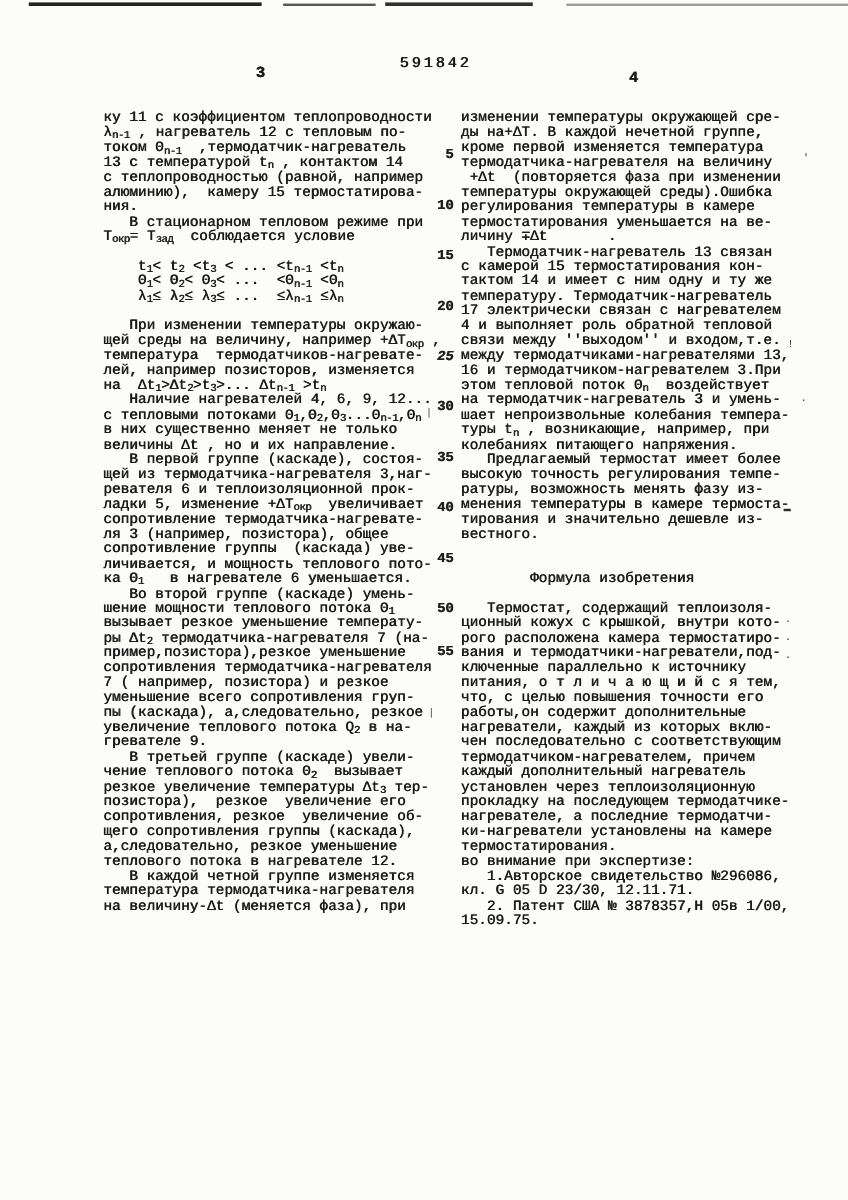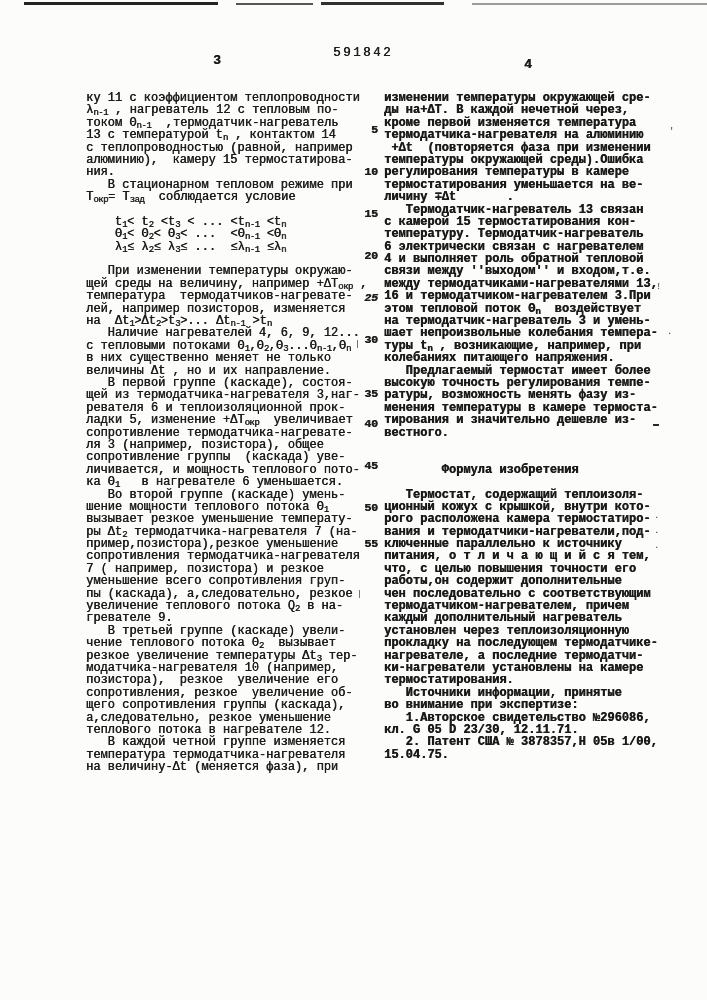--- a/index.html
+++ b/index.html
@@ -14,21 +14,21 @@
   .seg1{left:24px;top:2px;width:194px;height:3px;background:#232323;}
   .seg2{left:236px;top:3px;width:77px;height:2px;background:#565656;}
   .seg3{left:321px;top:2px;width:123px;height:3px;background:#303030;}
   .seg4{left:472px;top:3px;width:235px;height:2px;background:#9c9c9c;}
   .patent-number{position:absolute;top:47px;left:333px;letter-spacing:2.5px;font-size:12.5px;}
   .colnum{position:absolute;font-size:13px;font-weight:bold;}
   .colnum-left{top:55px;left:213px;}
   .colnum-right{top:59px;left:524px;}
   .col{position:absolute;top:92px;}
   .col-left{left:86px;width:292px;}
-  .col-right{left:384px;width:300px;font-weight:bold;}
+  .col-right{left:384px;width:300px;}
   .tline{white-space:pre;height:12.4px;}
   .tline sub{font-size:9px;vertical-align:-2px;letter-spacing:-0.5px;line-height:0;margin-top:48px;}
   .gutter{position:absolute;top:0;left:0;}
   .gutter-num{
     position:absolute;left:350px;width:28px;text-align:right;
     font-size:11.5px;font-weight:bold;color:#202020;
   }
   .speck{position:absolute;color:#3a3a3a;font-size:9px;line-height:9px;}
   .dash{position:absolute;width:6px;height:2px;background:#2a2a2a;}
   .tick{position:absolute;width:1px;height:8px;background:#777;}
@@ -87,44 +87,44 @@
       <div class="tline">пример,позистора),резкое уменьшение</div>
       <div class="tline">сопротивления термодатчика-нагревателя</div>
       <div class="tline">7 ( например, позистора) и резкое</div>
       <div class="tline">уменьшение всего сопротивления груп-</div>
       <div class="tline">пы (каскада), а,следовательно, резкое</div>
       <div class="tline">увеличение теплового потока Q<sub>2</sub> в на-</div>
       <div class="tline">гревателе 9.</div>
       <div class="tline">   В третьей группе (каскаде) увели-</div>
       <div class="tline">чение теплового потока Θ<sub>2</sub>  вызывает</div>
       <div class="tline">резкое увеличение температуры Δt<sub>3</sub> тер-</div>
-      <div class="tline">модатчика-нагревателя 10 (например,</div>
       <div class="tline">позистора),  резкое  увеличение его</div>
       <div class="tline">сопротивления, резкое  увеличение об-</div>
       <div class="tline">щего сопротивления группы (каскада),</div>
       <div class="tline">а,следовательно, резкое уменьшение</div>
       <div class="tline">теплового потока в нагревателе 12.</div>
       <div class="tline">   В каждой четной группе изменяется</div>
       <div class="tline">температура термодатчика-нагревателя</div>
       <div class="tline">на величину-Δt (меняется фаза), при</div>
     </div>
   <div class="col col-right typed">
       <div class="tline">изменении температуры окружающей сре-</div>
-      <div class="tline">ды на+ΔT. В каждой нечетной через,</div>
+      <div class="tline">ды на+ΔT. В каждой нечетной группе,</div>
       <div class="tline">кроме первой изменяется температура</div>
-      <div class="tline">термодатчика-нагревателя на алюминию</div>
+      <div class="tline">термодатчика-нагревателя на величину</div>
       <div class="tline"> +Δt  (повторяется фаза при изменении</div>
       <div class="tline">температуры окружающей среды).Ошибка</div>
       <div class="tline">регулирования температуры в камере</div>
       <div class="tline">термостатирования уменьшается на ве-</div>
       <div class="tline">личину ∓Δt       .</div>
       <div class="tline">   Термодатчик-нагреватель 13 связан</div>
       <div class="tline">с камерой 15 термостатирования кон-</div>
+      <div class="tline">тактом 14 и имеет с ним одну и ту же</div>
       <div class="tline">температуру. Термодатчик-нагреватель</div>
-      <div class="tline">6 электрически связан с нагревателем</div>
+      <div class="tline">17 электрически связан с нагревателем</div>
       <div class="tline">4 и выполняет роль обратной тепловой</div>
       <div class="tline">связи между ''выходом'' и входом,т.е.</div>
       <div class="tline">между термодатчиками-нагревателями 13,</div>
       <div class="tline">16 и термодатчиком-нагревателем 3.При</div>
       <div class="tline">этом тепловой поток Θ<sub>n</sub>  воздействует</div>
       <div class="tline">на термодатчик-нагреватель 3 и умень-</div>
       <div class="tline">шает непроизвольные колебания темпера-</div>
       <div class="tline">туры t<sub>n</sub> , возникающие, например, при</div>
       <div class="tline">колебаниях питающего напряжения.</div>
       <div class="tline">   Предлагаемый термостат имеет более</div>
@@ -138,44 +138,44 @@
       <div class="tline">        Формула изобретения</div>
       <div class="tline">&nbsp;</div>
       <div class="tline">   Термостат, содержащий теплоизоля-</div>
       <div class="tline">ционный кожух с крышкой, внутри кото-</div>
       <div class="tline">рого расположена камера термостатиро-</div>
       <div class="tline">вания и термодатчики-нагреватели,под-</div>
       <div class="tline">ключенные параллельно к источнику</div>
       <div class="tline">питания, о т л и ч а ю щ и й с я тем,</div>
       <div class="tline">что, с целью повышения точности его</div>
       <div class="tline">работы,он содержит дополнительные</div>
+      <div class="tline">нагреватели, каждый из которых вклю-</div>
       <div class="tline">чен последовательно с соответствующим</div>
       <div class="tline">термодатчиком-нагревателем, причем</div>
       <div class="tline">каждый дополнительный нагреватель</div>
       <div class="tline">установлен через теплоизоляционную</div>
       <div class="tline">прокладку на последующем термодатчике-</div>
       <div class="tline">нагревателе, а последние термодатчи-</div>
       <div class="tline">ки-нагреватели установлены на камере</div>
       <div class="tline">термостатирования.</div>
-      <div class="tline">   Источники информации, принятые</div>
       <div class="tline">во внимание при экспертизе:</div>
       <div class="tline">   1.Авторское свидетельство №296086,</div>
       <div class="tline">кл. G 05 D 23/30, 12.11.71.</div>
       <div class="tline">   2. Патент США № 3878357,Н 05в 1/00,</div>
-      <div class="tline">15.04.75.</div>
+      <div class="tline">15.09.75.</div>
     </div>
 
   <div class="gutter">
       <div class="gutter-num typed" style="top: 124px;">5</div>
       <div class="gutter-num typed" style="top: 166px;">10</div>
       <div class="gutter-num typed" style="top: 208px;">15</div>
       <div class="gutter-num typed" style="top: 250px;">20</div>
       <div class="gutter-num typed" style="top: 292px; font-style: italic;">25</div>
       <div class="gutter-num typed" style="top: 334px;">30</div>
-      <div class="gutter-num typed" style="top: 376px; margin-top: 12px;">35</div>
+      <div class="gutter-num typed" style="top: 376px;">35</div>
       <div class="gutter-num typed" style="top: 418px;">40</div>
       <div class="gutter-num typed" style="top: 460px;">45</div>
       <div class="gutter-num typed" style="top: 502px;">50</div>
       <div class="gutter-num typed" style="top: 538px;">55</div>
     </div>
 
   <div class="speck" style="left:669px;top:128px;">'</div>
   <div class="speck" style="left:656px;top:283px;">!</div>
   <div class="speck" style="left:667px;top:328px;">.</div>
   <div class="dash" style="left:653px;top:424px;"></div>

